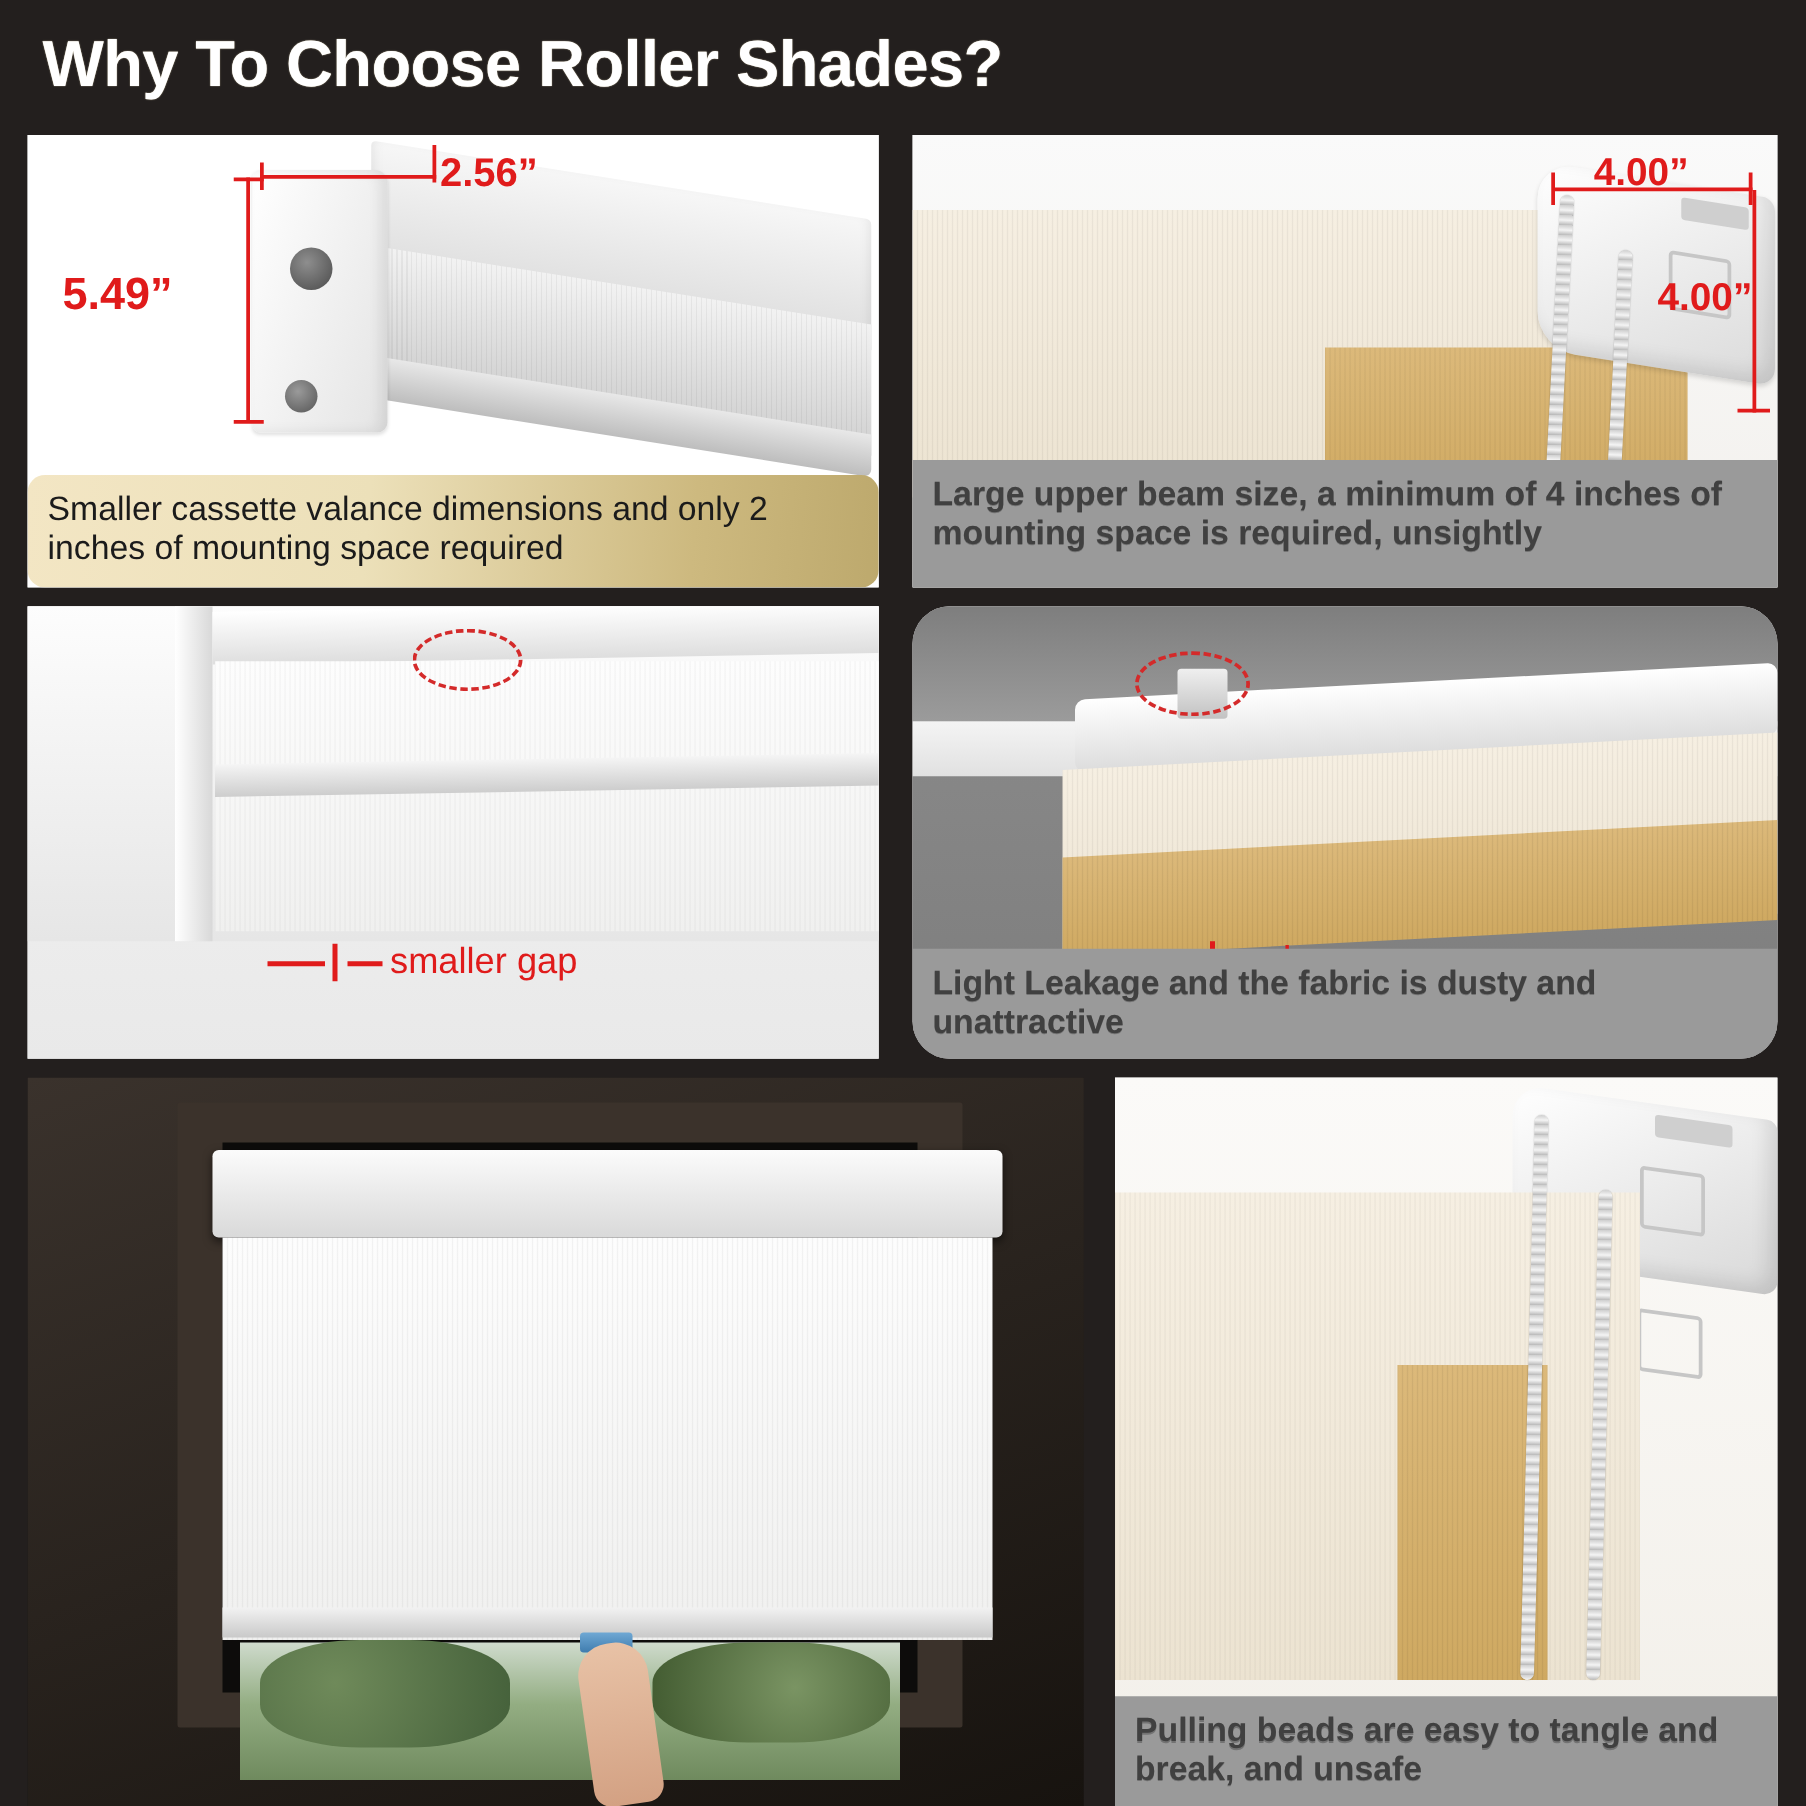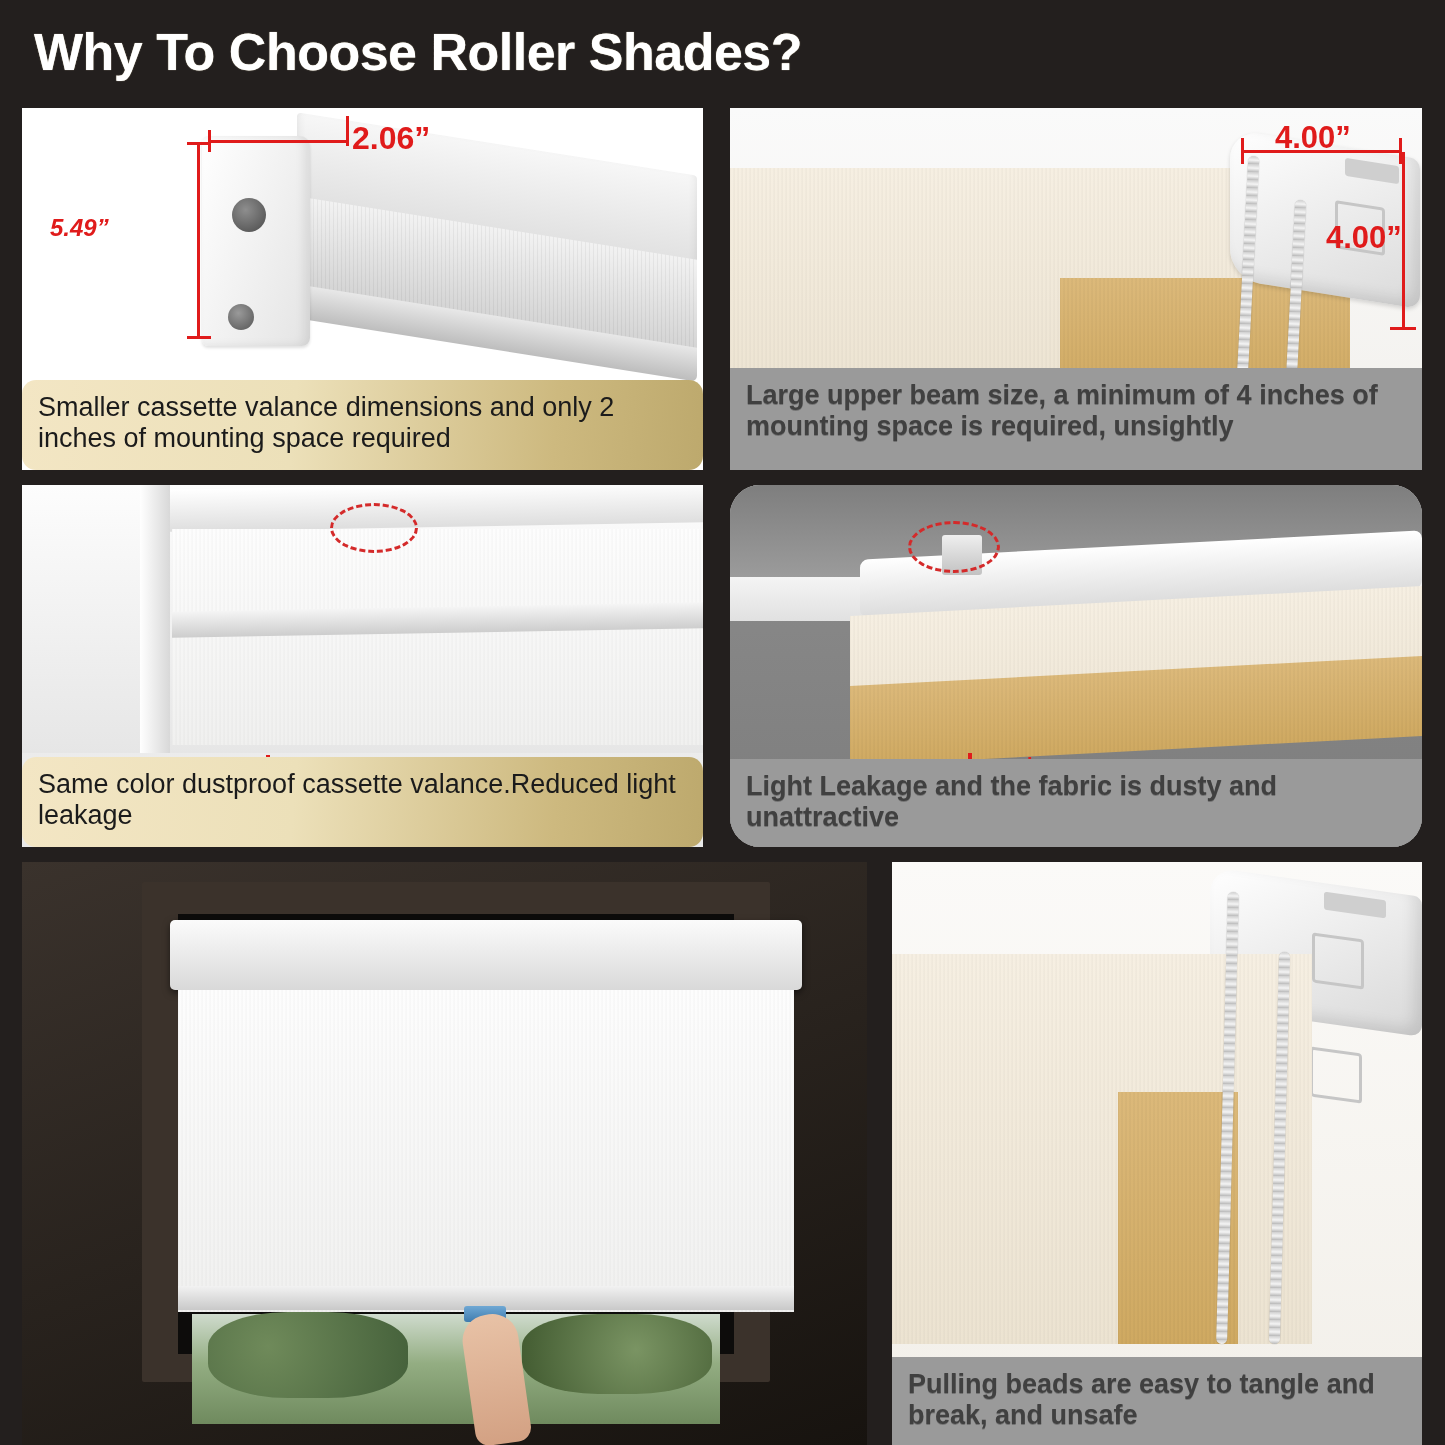--- a/index.html
+++ b/index.html
@@ -112,26 +112,26 @@
                     border-radius:6px 10px 8px 6px;
                     box-shadow:inset -6px 0 10px rgba(0,0,0,.08), 0 2px 3px rgba(0,0,0,.12);"></div>
         <div style="position:absolute;left:210px;top:90px;width:34px;height:34px;border-radius:50%;
                     background:radial-gradient(circle at 40% 35%,#8e8e8e,#4a4a4a);"></div>
         <div style="position:absolute;left:206px;top:196px;width:26px;height:26px;border-radius:50%;
                     background:radial-gradient(circle at 40% 35%,#9a9a9a,#555);"></div>
 
         <div class="dim-line" style="left:187px;top:32px;width:140px;height:3px;"></div>
         <div class="dim-line" style="left:186px;top:22px;width:3px;height:22px;"></div>
         <div class="dim-line" style="left:324px;top:8px;width:3px;height:30px;"></div>
-        <div class="dim-txt" style="left:330px;top:12px;font-size:32px;">2.06”</div>
+        <div class="dim-txt" style="left:330px;top:12px;font-size:32px;">2.56”</div>
 
         <div class="dim-line" style="left:175px;top:34px;width:3px;height:196px;"></div>
         <div class="dim-line" style="left:165px;top:34px;width:24px;height:3px;"></div>
         <div class="dim-line" style="left:165px;top:228px;width:24px;height:3px;"></div>
-        <div class="dim-txt" style="left:28px;top:106px;font-size:24px;font-style:italic;">5.49”</div>
+        <div class="dim-txt" style="left:28px;top:106px;font-size:36px;">5.49”</div>
       </div>
 
       <div class="cap gold" style="height:90px;">Smaller cassette valance dimensions and only 2 inches of mounting space required</div>
     </div>
 
     <div class="cell" style="left:708px;top:0px;width:692px;height:362px;background:#ffffff;">
       <div class="photo" style="background:linear-gradient(180deg,#fafafa,#f2f0ec);">
 
         <div class="fabric-cream" style="position:absolute;left:0px;top:60px;width:620px;height:230px;"></div>
 
@@ -178,21 +178,20 @@
                     background:linear-gradient(180deg,#f5f5f5,#cdcdcd);transform:skewY(-1deg);"></div>
 
         <div class="dashed-ellipse" style="left:308px;top:18px;width:82px;height:44px;"></div>
 
         <div class="dim-line" style="left:192px;top:284px;width:46px;height:4px;"></div>
         <div class="dim-line" style="left:244px;top:270px;width:4px;height:30px;"></div>
         <div class="dim-line" style="left:256px;top:284px;width:28px;height:4px;"></div>
         <div class="dim-txt" style="left:290px;top:268px;font-size:29px;font-weight:normal;">smaller gap</div>
       </div>
 
-      <div class="cap gold" style="height:90px;">Same color dustproof cassette valance.Reduced light leakage</div>
     </div>
 
     <div class="cell" style="left:708px;top:377px;width:692px;height:362px;background:#ffffff;border-radius:30px;">
       <div class="photo" style="background:linear-gradient(180deg,#8c8c8c,#7d7d7d);">
 
         <div style="position:absolute;left:0;top:0;width:692px;height:92px;
                     background:linear-gradient(180deg,#7e7e7e,#9b9b9b);"></div>
         <div style="position:absolute;left:0;top:92px;width:692px;height:44px;
                     background:linear-gradient(180deg,#f4f4f4,#e1e1e1);"></div>
 

